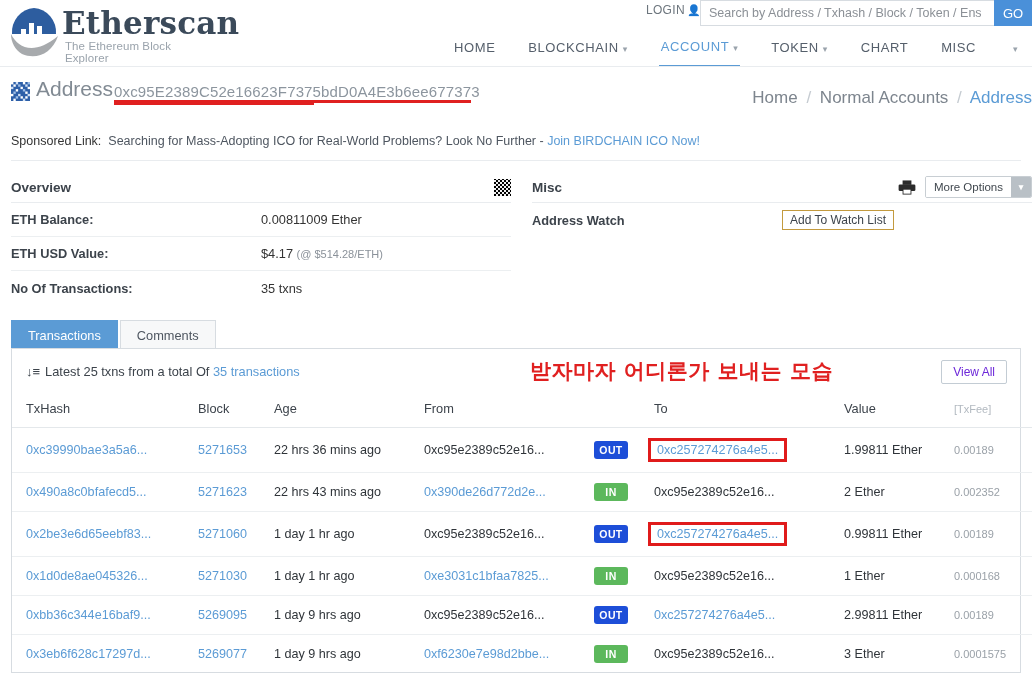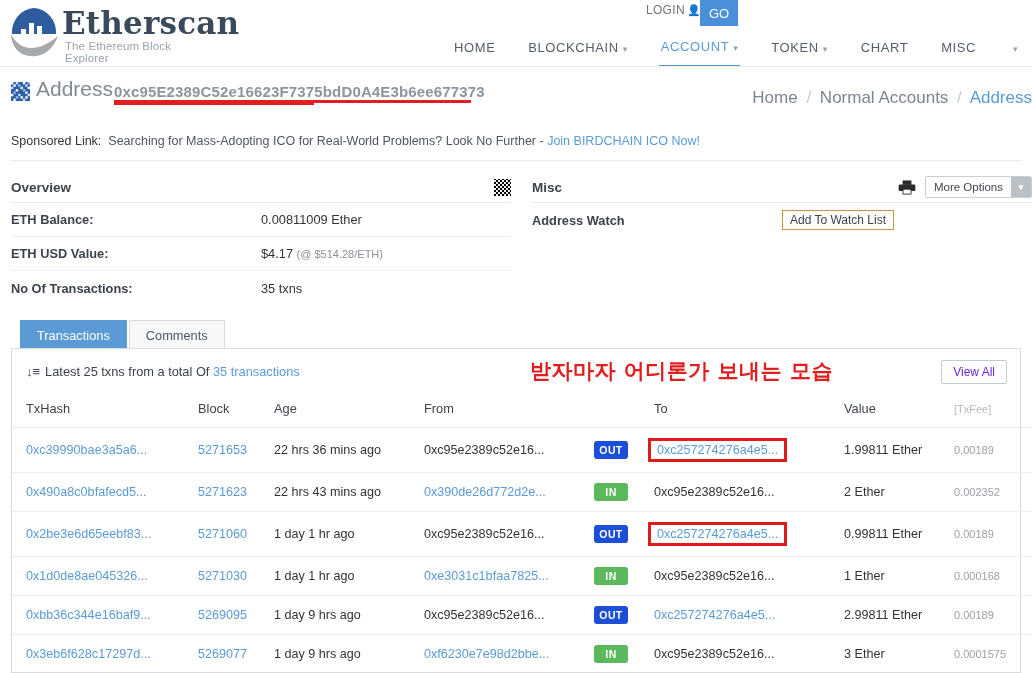--- a/index.html
+++ b/index.html
@@ -67,21 +67,21 @@
   .addr-icon {
     position: absolute; left: 11px; top: 8px; width: 19px; height: 19px;
     background: #2d5fa8;
   }
   .addr-label {
     position: absolute; left: 36px; top: 3px;
     font-size: 21px; color: #818a93; font-weight: 400;
   }
   .addr-hash {
     position: absolute; left: 114px; top: 9px;
-    font-size: 15px; color: #8c959e; letter-spacing: .15px; font-weight: bold;
+    font-size: 15px; color: #8c959e; letter-spacing: .15px;
   }
   .addr-underline {
     position: absolute; left: 114px; top: 100px; width: 357px; height: 3px;
     background: #e02020;
   }
   .addr-underline2 {
     position: absolute; left: 114px; top: 103px; width: 200px; height: 2px;
     background: #e02020;
   }
   .crumb {
@@ -138,21 +138,21 @@
   .more-opts .arw {
     width: 20px; background: #b9c0c6; display: flex; align-items: center;
     justify-content: center; font-size: 9px; color: #fff;
   }
   .watch-btn {
     display: inline-block; border: 1px solid #c39a3e; background: #fff;
     padding: 2px 7px; font-size: 12px; color: #3c434b; cursor: pointer;
   }
 
   
-  .tabs { position: absolute; left: 20px; top: 320px; display: flex; }
+  .tabs { position: absolute; left: 11px; top: 320px; display: flex; }
   .tab {
     padding: 7px 16px; font-size: 12.8px; cursor: pointer;
     border: 1px solid #d7dce1; border-bottom: none; background: #f7f8f9;
     color: #4e5660; margin-right: 2px;
   }
   .tab.active { background: #5b9bd5; color: #fff; border-color: #5b9bd5; }
 
   
   .txbox {
     position: absolute; left: 11px; top: 348px; width: 1010px; height: 325px;
@@ -213,20 +213,21 @@
 </head>
 <body>
 
 <div class="page">
 
   <div class="topbar">
     <div class="login">
       <span>LOGIN</span><span class="user-icon">👤</span>
     </div>
     <div class="searchwrap">
+      <input type="text" placeholder="Search by Address / Txhash / Block / Token / Ens" style="">
       <button class="go-btn">GO</button>
     </div>
   </div>
 
   <div class="logo">
     <svg class="logo-mark" viewBox="0 0 52 52">
       <path d="M26 2 A24 24 0 0 1 48 28 L4 28 A24 24 0 0 1 26 2 Z" fill="#2d5d9f"></path>
       <path d="M3 28 C10 42 26 50 50 30 C44 48 28 54 14 48 C7 44 3 36 3 28 Z" fill="#a7aaad"></path>
       <rect x="13" y="23" width="5" height="13" fill="#fff"></rect>
       <rect x="21" y="17" width="5" height="19" fill="#fff"></rect>

